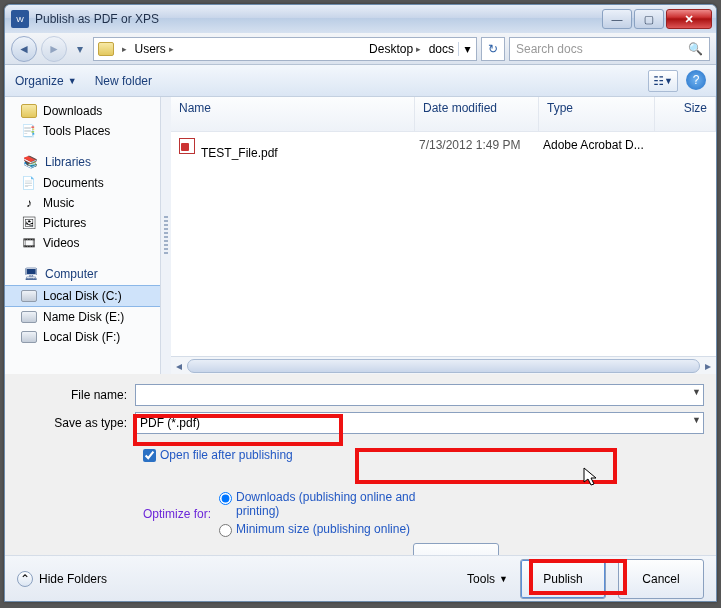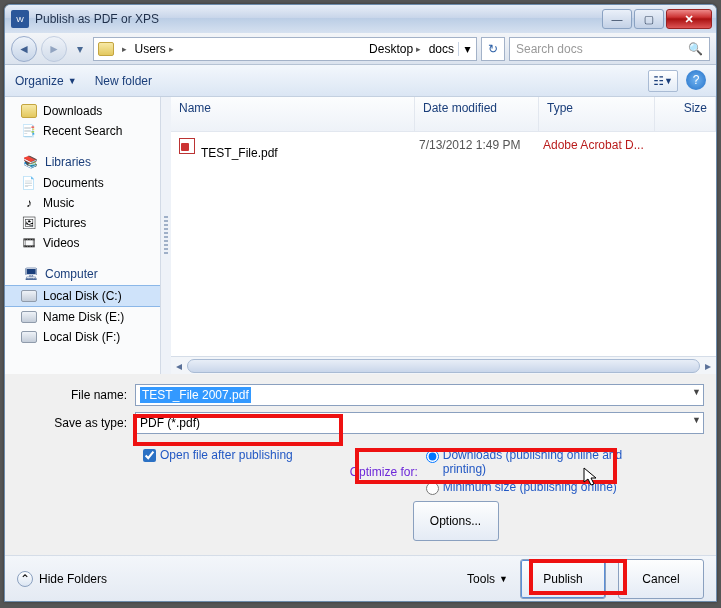--- a/index.html
+++ b/index.html
@@ -42,32 +42,32 @@
 .cols div { padding: 4px 8px; border-right: 1px solid #e2e7ef; text-align: left; }
 .c-name { flex: 0 0 244px; }
 .c-date { flex: 0 0 124px; }
 .c-type { flex: 0 0 116px; }
 .c-size { flex: 1; text-align: right !important; }
 .row { display: flex; padding: 6px 0 6px 8px; }
 .row .pdfi { width: 16px; height: 16px; background: #fff; border: 1px solid #b33; position: relative; margin-right: 6px; }
 .row .pdfi::after { content: ""; position: absolute; left: 1px; top: 4px; width: 8px; height: 8px; background: #c33; border-radius: 1px; }
 .row .fn { flex: 0 0 218px; margin-top: 8px; }
 .row .fd { flex: 0 0 124px; color: #555; }
-.row .ft { flex: 0 0 116px; color: #b91c1c; }
+.row .ft { flex: 0 0 116px; color: #000000; }
 .hsb { height: 18px; border-top: 1px solid #d5dde8; background: #f2f5f9; margin-top: auto; position: relative; }
 .hsb .thumb { position: absolute; left: 16px; top: 2px; right: 16px; height: 14px; background: linear-gradient(#e8eef7,#c9d6ea); border: 1px solid #a9bbd4; border-radius: 7px; }
 .hsb .ar { position: absolute; top: 0; width: 16px; height: 18px; display: flex; align-items: center; justify-content: center; color: #5a7199; cursor: pointer; }
 .hsb .arL { left: 0; } .hsb .arR { right: 0; }
 .form { padding: 10px 12px 8px 12px; }
 .frow { display: flex; align-items: center; margin-bottom: 6px; }
 .flab { width: 118px; text-align: right; padding-right: 8px; }
 .fld { flex: 1; height: 22px; border: 1px solid #8aa0bf; background: #fff; display: flex; align-items: center; padding: 0 4px; position: relative; }
 .fld .sel { background: #3399ff; color: #fff; padding: 1px 2px; }
 .fld .dd { position: absolute; right: 2px; top: 2px; font-size: 9px; color: #444; cursor: pointer; }
-.chkrow { padding-left: 126px; display: flex; align-items: flex-start; gap: 57px; }
+.chkrow { padding-left: 126px; display: flex; align-items: flex-start; gap: 28px; flex-direction: column; }
 .chk { display: flex; align-items: center; gap: 4px; }
 .chk input { accent-color: #2b71c4; }
 .lnk { color: #2258c4; text-decoration: none; }
 .optcol { display: flex; gap: 8px; align-items: flex-start; }
 .optcol .lab { color: #6d28d9; padding-top: 17px; }
 .radios { display: flex; flex-direction: column; gap: 4px; }
 .radio { display: flex; align-items: flex-start; gap: 4px; }
 .radio input { margin-top: 2px; }
 .optbtn-row { display: flex; justify-content: center; padding: 6px 0 0 190px; }
 .btn { min-width: 86px; height: 40px; border: 1px solid #8aa0bf; background: linear-gradient(#fdfefe,#e4ebf5); border-radius: 3px; cursor: pointer; display: flex; align-items: center; justify-content: center; padding: 0 14px; }
@@ -136,21 +136,21 @@
   </div>
 
   <div class="mid">
     <div class="tree">
       <div class="item">
           <span class="ic folder"></span>
           <span>Downloads</span>
         </div>
       <div class="item">
           <span class="ic">📑</span>
-          <span>Recent Search</span>
+          <span>Tools Places</span>
         </div>
       <div style="height:10px"></div>
       <div class="grp">
           <span class="ic">📚</span>
           <span>Libraries</span>
         </div>
       <div class="item">
           <span class="ic">📄</span>
           <span>Documents</span>
         </div>
@@ -205,21 +205,20 @@
         <div class="thumb"></div>
         <div class="ar arR">▸</div>
       </div>
     </div>
   </div>
 
   <div class="form">
     <div class="frow">
       <div class="flab">File name:</div>
       <div class="fld">
-        <span class="sel">TEST_File 2007.pdf</span>
         <span class="dd">▼</span>
       </div>
     </div>
     <div class="frow" style="position:relative">
       <div class="flab">Save as type:</div>
       <div class="fld" style="width:560px">
         <span>PDF (*.pdf)</span>
         <span class="dd">▼</span>
       </div>
     </div>

